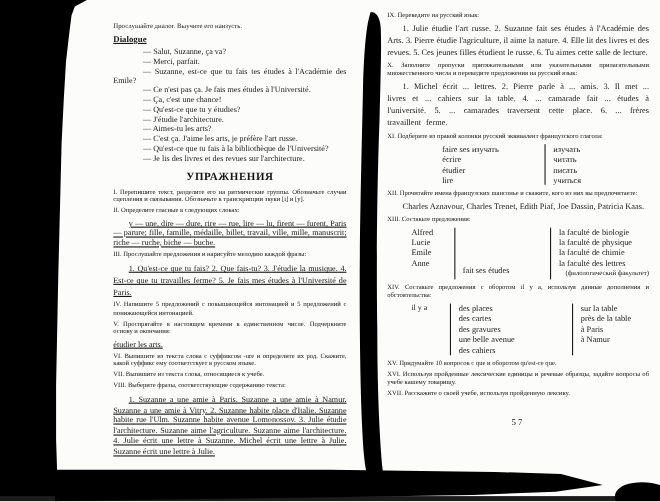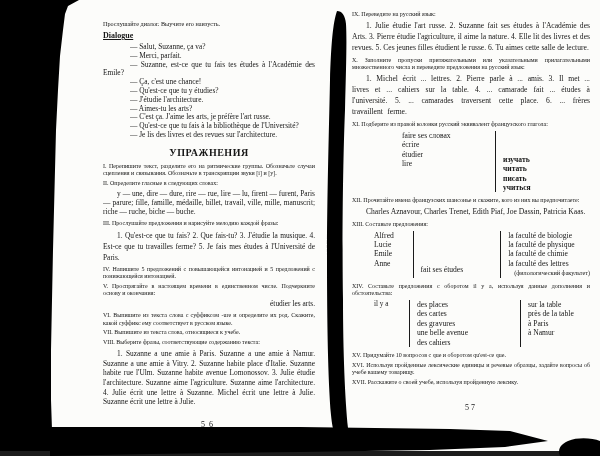--- a/index.html
+++ b/index.html
@@ -8,37 +8,37 @@
     position:relative; width:600px; height:456px;
     background:#fcfcfa; overflow:hidden;
     font-family:"Liberation Serif","DejaVu Serif",serif;
     color:#161616;
   }
   .page { position:absolute; z-index:1; }
   #left-page  { left:103px; top:20px; width:212px; }
   #right-page { left:352px; top:11px; width:238px; }
 
   .xh { font-size:6px; line-height:7.4px; text-align:justify; margin-bottom:2.5px; }
-  .xb { font-size:7.4px; line-height:8.9px; text-align:justify; margin-bottom:3px; }
+  .xb { font-size:7.4px; line-height:8.9px; text-align:justify; margin-bottom:3px;text-decoration:underline; }
   .indent { text-indent:14px; }
 
   .instr { font-size:6.2px; margin-bottom:4px; }
   .dlg-title { font-size:8px; font-weight:bold; text-decoration:underline; margin-bottom:3px; }
   .dlg-line { font-size:7.4px; line-height:8.8px; text-align:justify; text-indent:27px; }
   .ex-title { font-size:10px; font-weight:bold; text-align:center; letter-spacing:.5px; margin:7px 0 5px 0; }
-  .centerline { text-align:right; text-indent:0; }
+  .centerline { text-align:left; text-indent:0; }
   .pgnum { font-size:8px; text-align:center; letter-spacing:4px; margin-top:13px; }
 
   .rb { font-size:7.6px; line-height:10.8px; text-align:justify; margin-bottom:3.5px; }
   .wide { word-spacing:2.6px; }
 
   .tbl { display:flex; margin:2px 0 5px 22px; font-size:7.6px; line-height:9.4px; }
   .tbl .vrule { width:1px; background:#1a1a1a; margin:0 7px; }
   .tbl .cell div { white-space:nowrap; }
-  .bold { font-weight:bold;margin-top:24px; }
+  .bold { font-weight:normal; }
   .vcenter { display:flex; }
   .fac-note { font-size:6.2px; padding-left:6px; }
   #xi-table  { margin-left:50px; }
   #xi-table .cell.fr { width:86px; }
   #xiii-table .cell.names { width:34px; }
   #xiii-table .cell.mid { width:78px; padding-top:5px;margin-top:29px; }
   #xiv-table .cell.ilya { width:28px; font-size:7.2px; }
   #xiv-table .cell.mid2 { width:96px; }
 
   #artifacts { position:absolute; left:0; top:0; z-index:3; }
@@ -48,20 +48,21 @@
 
 <div id="canvas">
 
   <div class="page" id="left-page">
     <div class="instr">Прослушайте диалог. Выучите его наизусть.</div>
     <div class="dlg-title">Dialogue</div>
     <div>
       <div class="dlg-line">— Salut, Suzanne, ça va?</div>
       <div class="dlg-line">— Merci, parfait.</div>
       <div class="dlg-line">— Suzanne, est-ce que tu fais tes études à l'Académie des Emile?</div>
+      <div class="dlg-line">— Ce n'est pas ça. Je fais mes études à l'Université.</div>
       <div class="dlg-line">— Ça, c'est une chance!</div>
       <div class="dlg-line">— Qu'est-ce que tu y étudies?</div>
       <div class="dlg-line">— J'étudie l'architecture.</div>
       <div class="dlg-line">— Aimes-tu les arts?</div>
       <div class="dlg-line">— C'est ça. J'aime les arts, je préfère l'art russe.</div>
       <div class="dlg-line">— Qu'est-ce que tu fais à la bibliothèque de l'Université?</div>
       <div class="dlg-line">— Je lis des livres et des revues sur l'architecture.</div>
     </div>
     <div class="ex-title">УПРАЖНЕНИЯ</div>
     <div class="xh">I. Перепишите текст, разделите его на ритмические группы. Обозначьте случаи сцепления и связывания. Обозначьте в транскрипции звуки [i] и [y].</div>
@@ -81,21 +82,21 @@
 
   <div class="page" id="right-page">
     <div class="xh">IX. Переведите на русский язык:</div>
     <div class="rb indent">1. Julie étudie l'art russe. 2. Suzanne fait ses études à l'Académie des Arts. 3. Pierre étudie l'agriculture, il aime la nature. 4. Elle lit des livres et des revues. 5. Ces jeunes filles étudient le russe. 6. Tu aimes cette salle de lecture.</div>
     <div class="xh">X. Заполните пропуски притяжательными или указательными прилагательными множественного числа и переведите предложения на русский язык:</div>
     <div class="rb indent wide">1. Michel écrit ... lettres. 2. Pierre parle à ... amis. 3. Il met ... livres et ... cahiers sur la table. 4. ... camarade fait ... études à l'université. 5. ... camarades traversent cette place. 6. ... frères travaillent ferme.</div>
     <div class="xh">XI. Подберите из правой колонки русский эквивалент французского глагола:</div>
 
     <div class="tbl" id="xi-table">
       <div class="cell fr">
-        <div>faire ses словах</div>
+        <div>faire ses изучать</div>
         <div>écrire</div>
         <div>étudier</div>
         <div>lire</div>
       </div>
       <div class="vrule"></div>
       <div class="cell ru bold">
         <div>изучать</div>
         <div>читать</div>
         <div>писать</div>
         <div>учиться</div>

